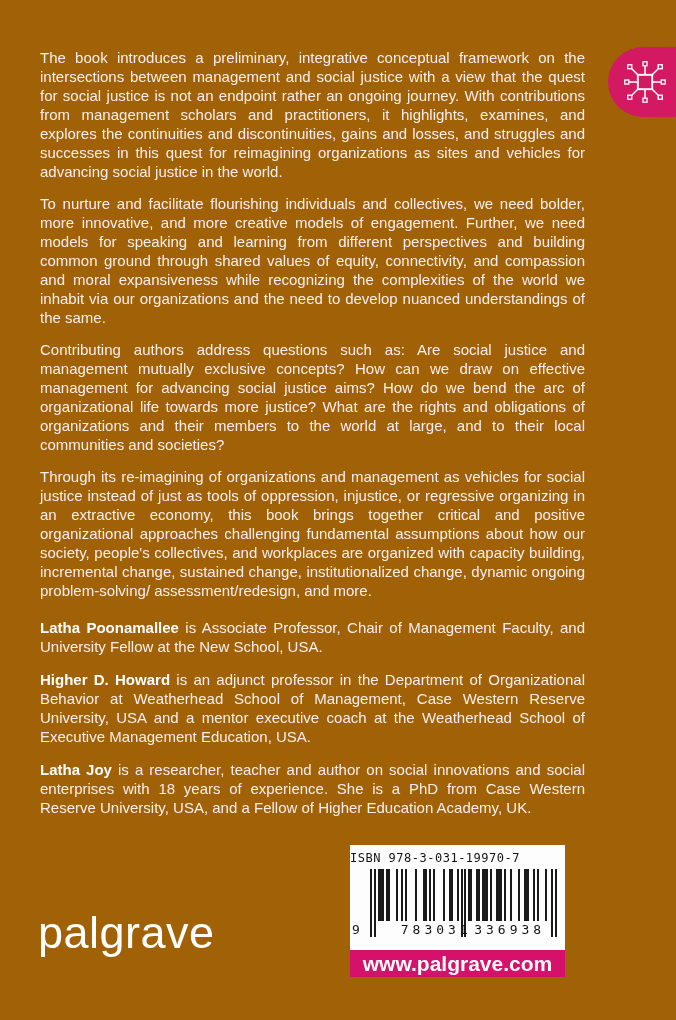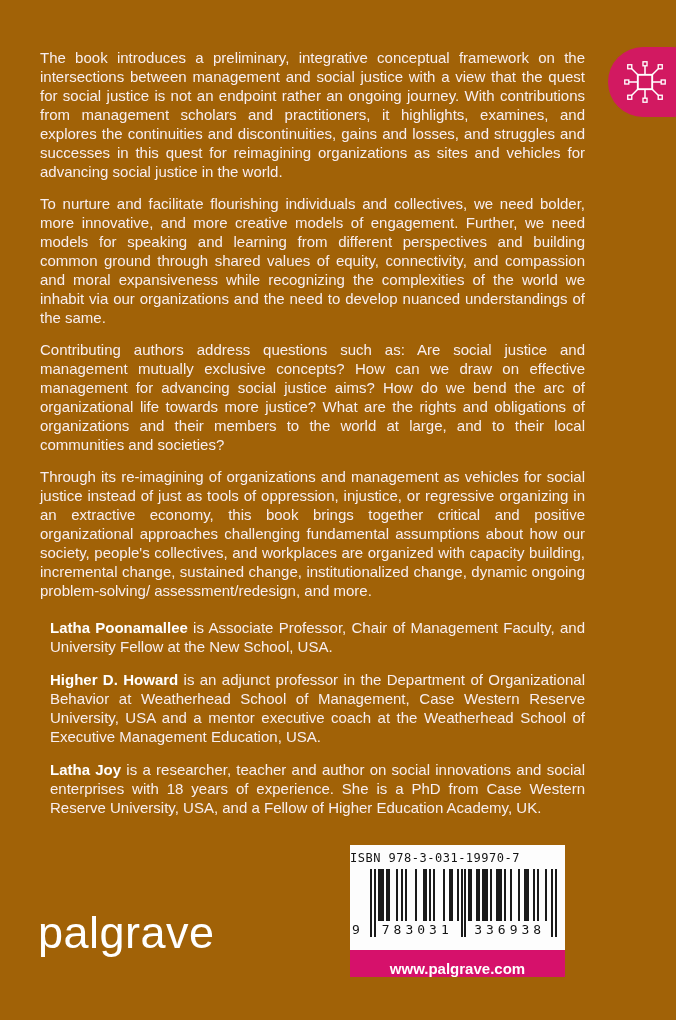--- a/index.html
+++ b/index.html
@@ -13,21 +13,21 @@
 
   
   .text-col {
     position:absolute; left:40px; top:48px; width:545px;
     color:#f8eef0;
     font-size:15px; line-height:19px;
     text-align:justify;
   }
   .text-col p { margin:0 0 13px 0; }
   .authors { margin-top:18px; }
-  .authors p { margin:0 0 14px 10px; }
+  .authors p { margin:0 0 14px 0; }
   .author-name { font-weight:bold; color:#ffffff; }
 
   
   .brand-pill {
     position:absolute; top:47px; right:-30px;
     width:98px; height:70px;
     background:#d21961;
     border-radius:35px;
   }
   .brand-pill svg { position:absolute; left:14px; top:12px; }
@@ -62,29 +62,29 @@
   .bc-bar { position:absolute; top:0; height:52px; background:#1a1a1a; }
   .bc-bar.guard { height:68px; }
   .bc-digits {
     position:absolute; top:53px;
     font-family:"DejaVu Sans Mono", monospace;
     font-size:13px; color:#141414;
     text-align:center; letter-spacing:4px;
     white-space:nowrap;
   }
   .bc-prefix { left:-18px; width:14px; letter-spacing:0; text-align:left; }
-  .bc-g1 { left:3.2%;  width:44.2%; }
+  .bc-g1 { left:3.2%;  width:44.2%;padding-left:19px; }
   .bc-g2 { left:52.6%; width:44.2%; }
 
   .website-bar {
     position:absolute; left:350px; top:950px;
     width:215px; height:27px;
     background:#d6116b;
-    color:#ffffff; font-size:15px; font-weight:bold;
-    display:flex; align-items:flex-end; justify-content:center;
+    color:#ffffff; font-size:21px; font-weight:bold;
+    display:flex; align-items:center; justify-content:center;
   }
 </style>
 </head>
 <body>
 
 <div id="cover">
 
   <div class="brand-pill">
     <svg viewBox="0 0 48 48" width="46" height="46">
       <rect x="16.5" y="16.5" width="15" height="15" fill="none" stroke="#ffffff" stroke-width="2"></rect>

